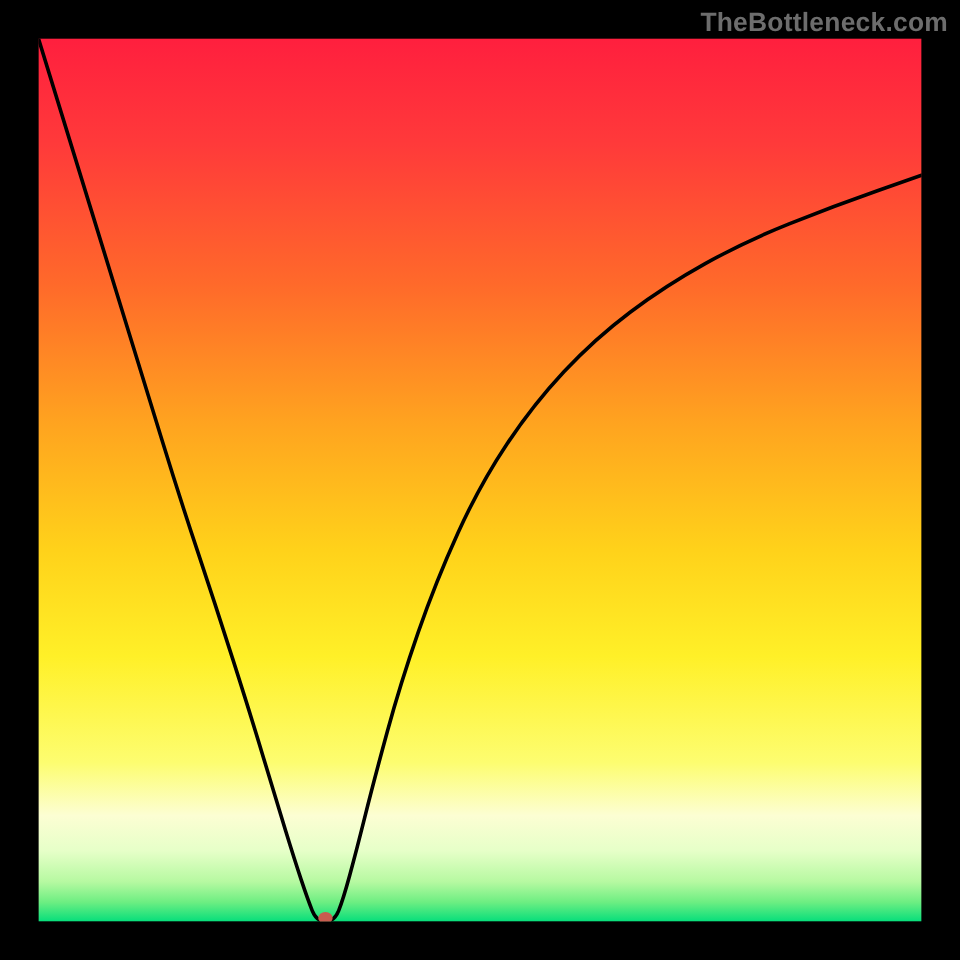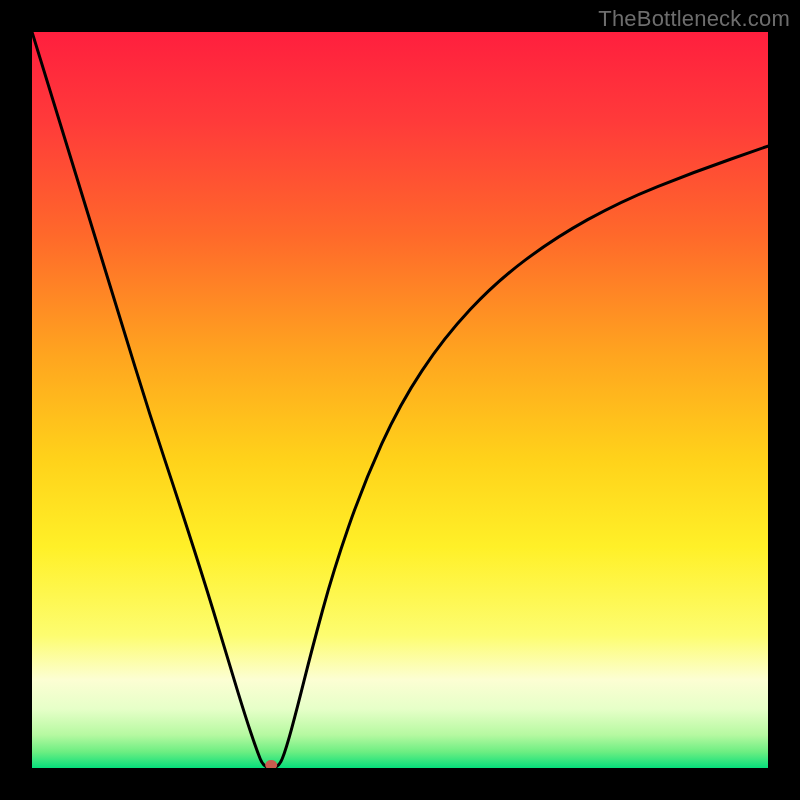--- a/index.html
+++ b/index.html
@@ -23,21 +23,21 @@
     top: 32px;
     width: 736px;
     height: 736px;
   }
   .watermark {
     position: absolute;
     top: 6px;
     right: 10px;
     color: #6d6d6d;
     font-size: 22px;
-    font-weight: 400;
+    font-weight: 700;
     letter-spacing: 0.2px;
     user-select: none;
   }
   svg {
     display: block;
   }
 </style>
 </head>
 <body>
 

